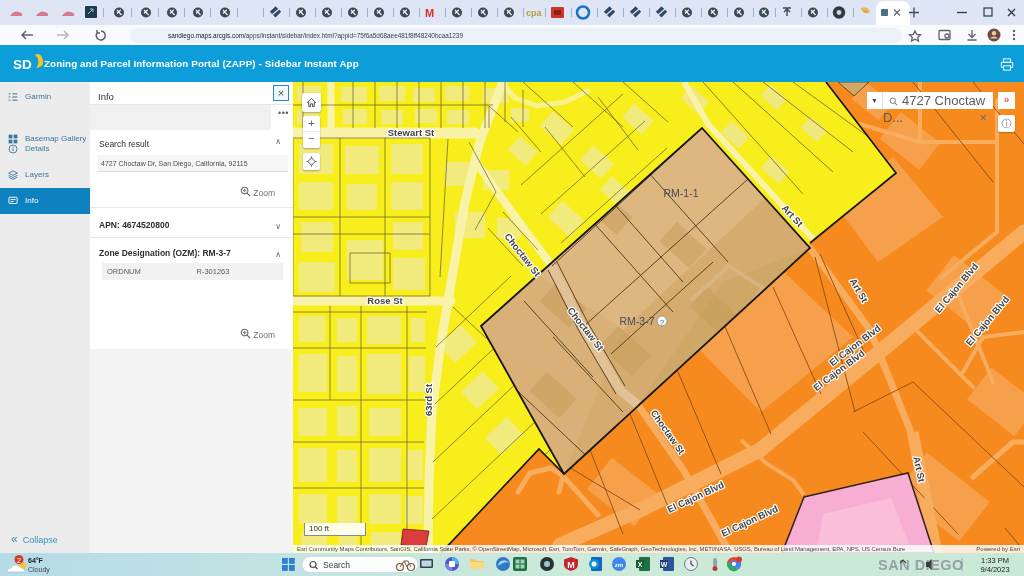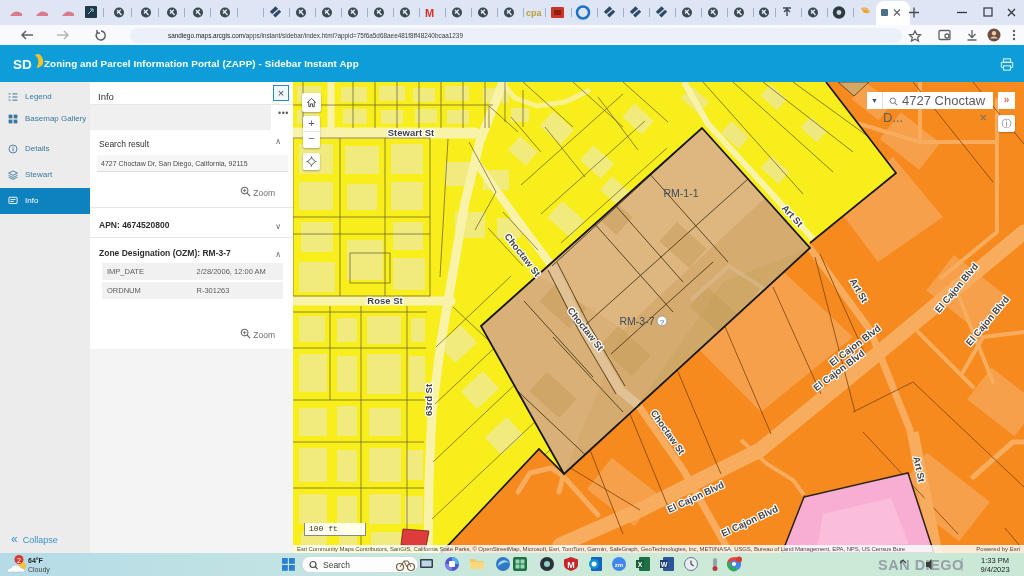--- a/index.html
+++ b/index.html
@@ -200,23 +200,23 @@
       <svg class="ico" viewBox="0 0 16 16">
           <g fill="none" stroke="#39789d" stroke-width="1.6">
             <line x1="1" y1="3" x2="4" y2="3"></line>
             <line x1="1" y1="8" x2="4" y2="8"></line>
             <line x1="1" y1="13" x2="4" y2="13"></line>
             <line x1="7" y1="3" x2="15" y2="3"></line>
             <line x1="7" y1="8" x2="15" y2="8"></line>
             <line x1="7" y1="13" x2="15" y2="13"></line>
           </g>
         </svg>
-      <span class="lbl">Legend</span>
+      <span class="lbl">Garmin</span>
       </div>
-    <div class="navitem" style="top:24px;">
+    <div class="navitem" style="top:44px;">
       <svg class="ico" viewBox="0 0 16 16">
           <g fill="#39789d">
             <rect x="1" y="1" width="6" height="6"></rect>
             <rect x="9" y="1" width="6" height="6"></rect>
             <rect x="1" y="9" width="6" height="6"></rect>
             <rect x="9" y="9" width="6" height="6"></rect>
           </g>
         </svg>
       <span class="lbl">Basemap Gallery</span>
       </div>
@@ -229,21 +229,21 @@
       <span class="lbl">Details</span>
       </div>
     <div class="navitem" style="top:80px;">
       <svg class="ico" viewBox="0 0 16 16">
           <g fill="none" stroke="#39789d" stroke-width="1.4">
             <polygon points="8,1.5 15,5 8,8.5 1,5"></polygon>
             <polyline points="1,8.5 8,12 15,8.5"></polyline>
             <polyline points="1,11.5 8,15 15,11.5"></polyline>
           </g>
         </svg>
-      <span class="lbl">Stewart</span>
+      <span class="lbl">Layers</span>
       </div>
     <div class="navitem sel" style="top:106px;">
       <svg class="ico" viewBox="0 0 16 16">
           <rect x="1.5" y="2" width="13" height="10" rx="1" fill="none" stroke="#fff" stroke-width="1.5"></rect>
           <rect x="4" y="5" width="8" height="1.5" fill="#fff"></rect>
           <rect x="4" y="8" width="5" height="1.5" fill="#fff"></rect>
         </svg>
       <span class="lbl">Info</span>
       </div>
     <div id="collapse"><span style="font-size:12px;">«</span>&nbsp;&nbsp;Collapse</div>
@@ -266,24 +266,20 @@
           <line x1="5" y1="3.2" x2="5" y2="6.8" stroke="#6e6e6e" stroke-width="1"></line>
         </svg> Zoom</div>
     <div class="divl" style="top:125px;"></div>
     <div class="ptxt sect" style="left:9px; top:138px; font-weight:bold; font-size:8.5px;">APN: 4674520800</div>
     <div class="chev" style="top:140px; font-size:8px;">∨</div>
     <div class="divl" style="top:155px;"></div>
     <div class="ptxt sect" style="left:9px; top:166px; font-weight:bold; font-size:8.5px;">Zone Designation (OZM): RM-3-7</div>
     <div class="chev" style="top:168px; font-size:8px;">∧</div>
     <table style="position:absolute; left:12px; top:181px; width:181px; border-collapse:collapse; font-size:7.5px; color:#5c5c5c; table-layout:fixed;">
       <tbody>
-      <tr style="background:#f1f1f1;">
-            <td style="padding:4px 0 4px 5px; border-bottom:2px solid #fff; white-space:nowrap;">IMP_DATE</td>
-            <td style="padding:4px 0 4px 4px; border-bottom:2px solid #fff; white-space:nowrap;">2/28/2006, 12:00 AM</td>
-          </tr>
       <tr style="background:#f1f1f1;">
             <td style="padding:4px 0 4px 5px; white-space:nowrap;">ORDNUM</td>
             <td style="padding:4px 0 4px 4px; white-space:nowrap;">R-301263</td>
           </tr>
     </tbody>
       </table>
     <div class="zoomlink" style="top:246px;"><svg width="11" height="11" viewBox="0 0 12 12" style="vertical-align:-1px;">
           <circle cx="5" cy="5" r="3.6" fill="none" stroke="#6e6e6e" stroke-width="1.2"></circle>
           <line x1="7.8" y1="7.8" x2="11" y2="11" stroke="#6e6e6e" stroke-width="1.4"></line>
           <line x1="3.2" y1="5" x2="6.8" y2="5" stroke="#6e6e6e" stroke-width="1"></line>
@@ -591,21 +587,21 @@
   </div>
   <div style="position:absolute; left:574px; top:10px; width:16px; height:17px; background:#fff; border-right:1px solid #e2e2e2; text-align:center; line-height:17px; font-size:7px; color:#4c4c4c;">▼</div>
   <div style="position:absolute; left:590px; top:10px; width:110px; height:17px; background:#fff; font-size:13px; color:#5c5c5c; line-height:17px;">
     <svg width="9" height="9" viewBox="0 0 12 12" style="vertical-align:-1px; margin:0 4px 0 6px;">
           <circle cx="5" cy="5" r="3.6" fill="none" stroke="#777" stroke-width="1.3"></circle>
           <line x1="7.8" y1="7.8" x2="11" y2="11" stroke="#777" stroke-width="1.4"></line>
         </svg>4727 Choctaw D...<span style="position:absolute; right:6px; color:#6e6e6e;">×</span>
   </div>
   <div style="position:absolute; left:705px; top:10px; width:17px; height:17px; background:#fff; text-align:center; line-height:16px; font-size:10px; color:#d86a55; font-weight:bold;">»</div>
   <div style="position:absolute; left:705px; top:33px; width:17px; height:17px; background:#fff; border-radius:2px; box-shadow:0 1px 2px rgba(0,0,0,0.25); text-align:center; color:#6e6e6e; font-size:10px; line-height:17px;">ⓘ</div>
-  <div style="position:absolute; left:11px; top:441px; width:62px; height:13px; background:rgba(255,255,255,0.9); border:1px solid #888; border-top:none; font-size:8px; color:#323232; line-height:12px; padding-left:4px;font-family:Liberation Mono, monospace;">100 ft</div>
+  <div style="position:absolute; left:11px; top:441px; width:62px; height:13px; background:rgba(255,255,255,0.9); border:1px solid #888; border-top:none; font-size:8px; color:#323232; line-height:12px; padding-left:4px;">100 ft</div>
   </div>
   <div id="attrib">
       <span style="position:absolute; left:4px; top:0; width:608px; white-space:nowrap; overflow:hidden; letter-spacing:-0.1px;">Esri Community Maps Contributors, SanGIS, California State Parks, © OpenStreetMap, Microsoft, Esri, TomTom, Garmin, SafeGraph, GeoTechnologies, Inc, METI/NASA, USGS, Bureau of Land Management, EPA, NPS, US Census Bure....</span>
       <span style="position:absolute; right:4px; top:0;">Powered by Esri</span>
     </div>
   <div id="taskbar">
     <svg width="1024" height="23" style="position:absolute; left:0; top:0;">
       <circle cx="22" cy="13" r="4" fill="#f5c242"></circle>
         <path d="M7 19 q0 -4 4 -4 q1 -3 5 -3 q4 0 5 3 q4 0 4 4 z" fill="#fdfdfd" stroke="#9fb4c4" stroke-width="0.5"></path>
       <circle cx="19" cy="6.5" r="4.5" fill="#d83b2e"></circle>

